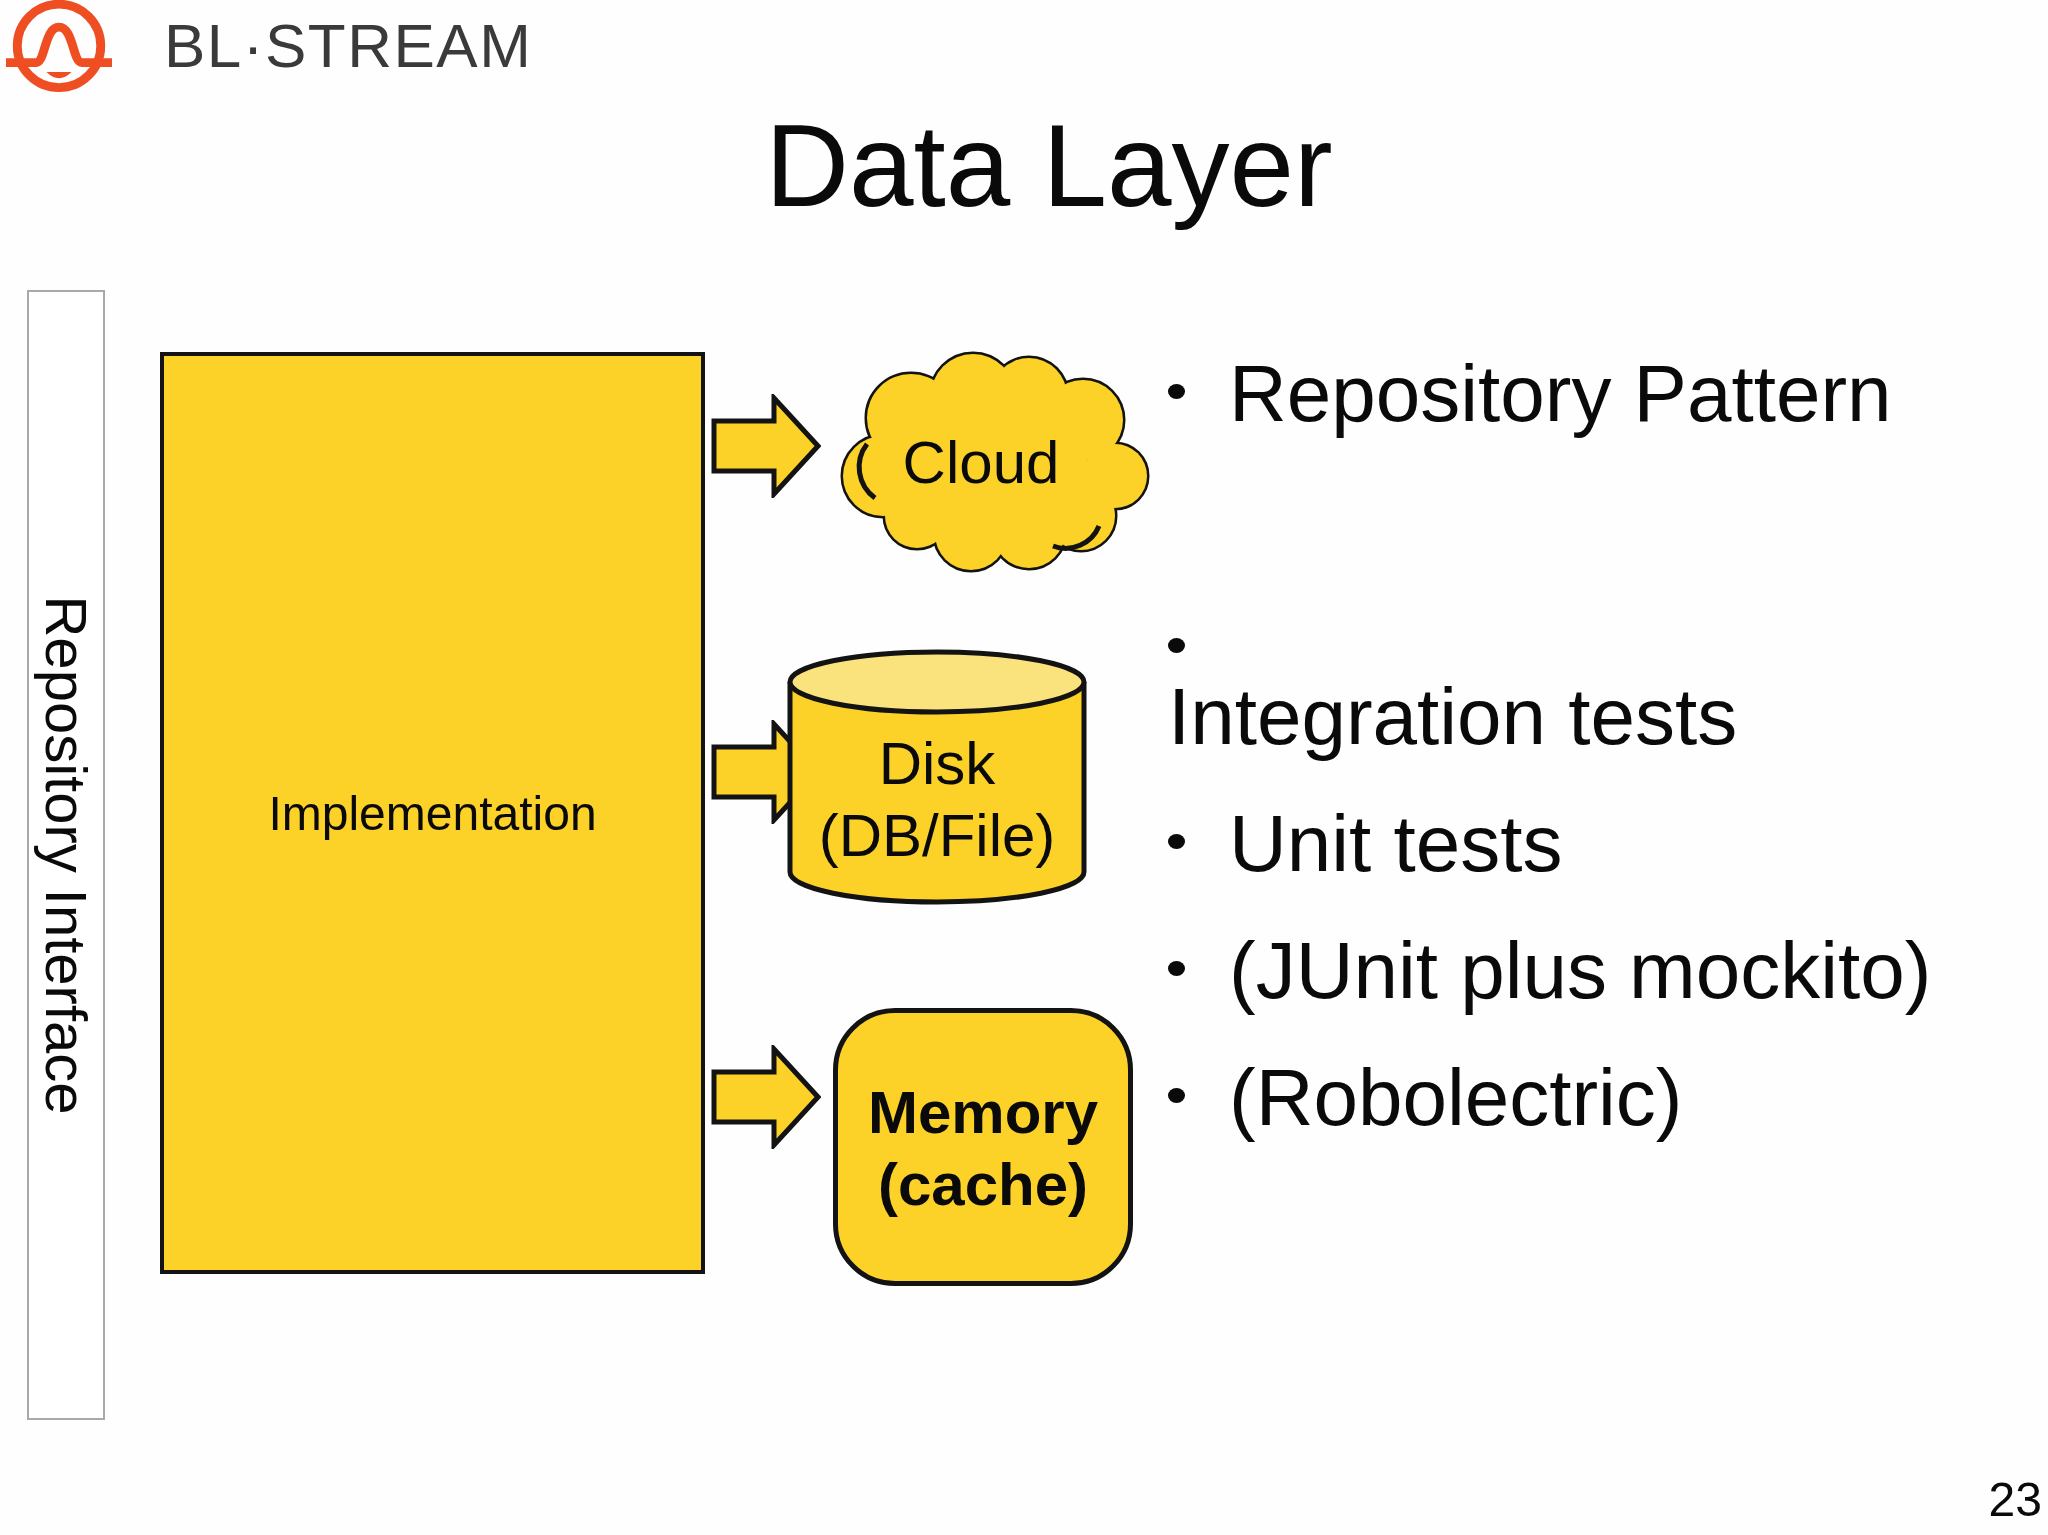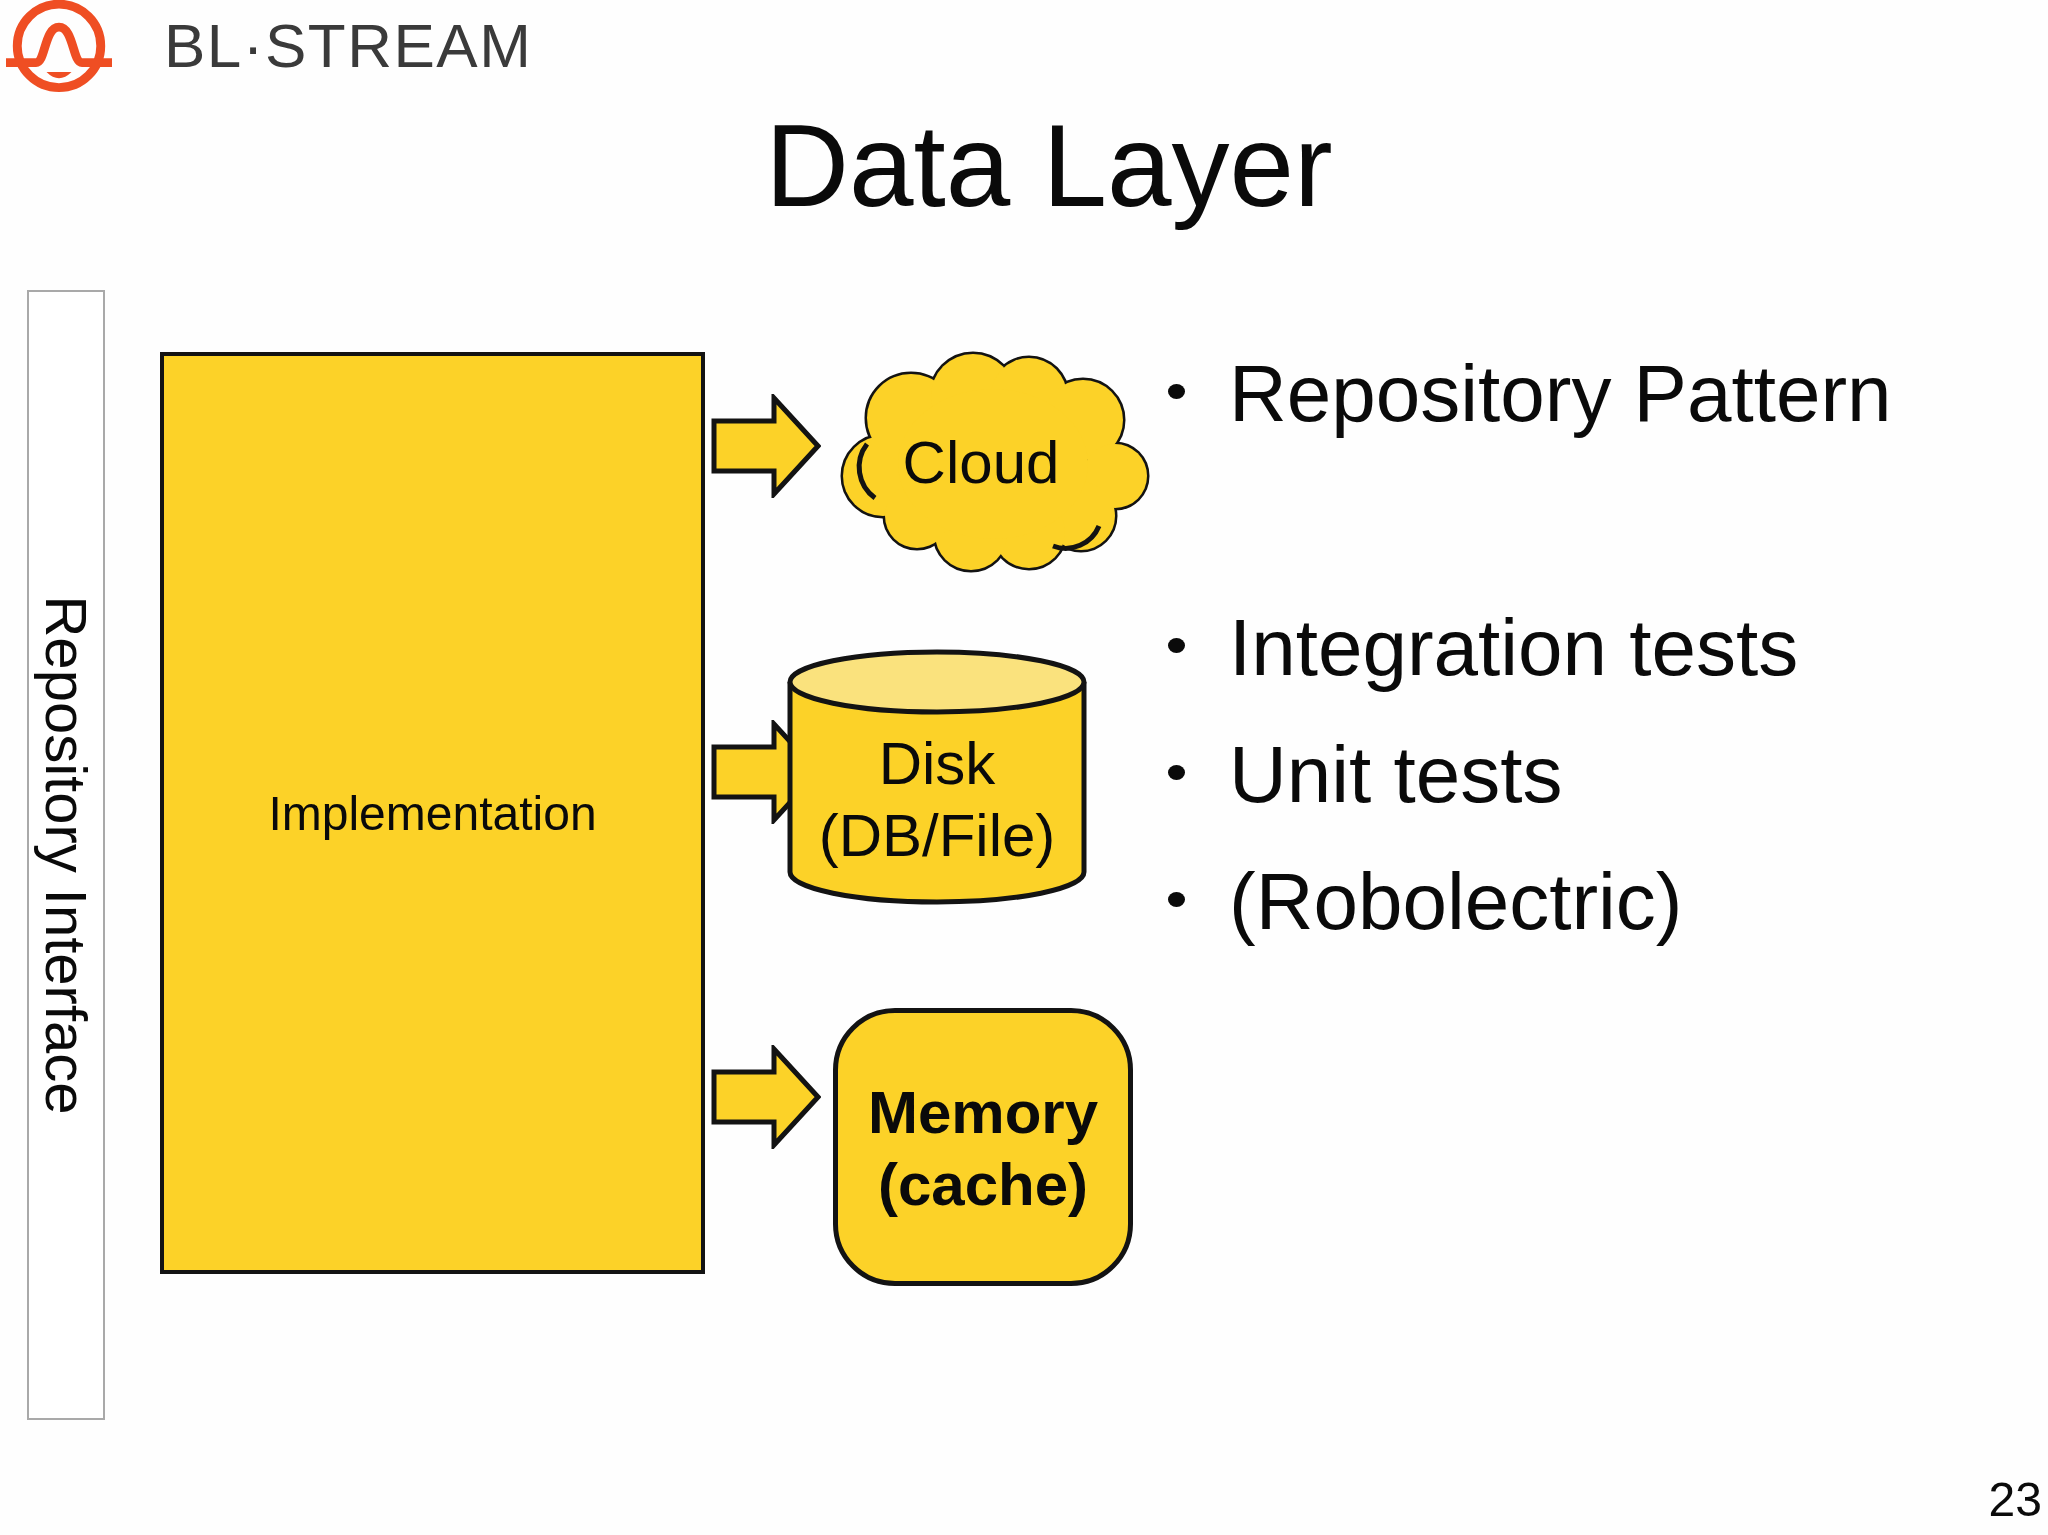--- a/index.html
+++ b/index.html
@@ -61,21 +61,21 @@
     position:absolute;left:833px;top:1077px;width:300px;text-align:center;
     font-size:60px;line-height:72px;font-weight:bold;
   }
   
   .bullets{position:absolute;left:1168px;top:330px;}
   .bullet{display:flex;line-height:127px;font-size:80px;white-space:nowrap;}
   .bullet .dot{
     width:17px;height:15px;border-radius:50%;background:var(--ink);
     margin:54px 44px 0 0;flex:none;
   }
-  .bullet.gap{margin-top:127px;}
+  .bullet.gap{margin-top:127px;flex-direction:column;}
   
   .pagenum{position:absolute;right:6px;bottom:8px;font-size:48px;color:var(--ink);}
 </style>
 </head>
 <body>
 
 <div class="slide">
 
   <div class="logo">
     <svg width="106" height="96" viewBox="0 0 100 92">
@@ -166,19 +166,23 @@
     <div class="bullet gap">
       <span class="dot"></span>
       <span>Integration tests</span>
     </div>
     <div class="bullet">
       <span class="dot"></span>
       <span>Unit tests</span>
     </div>
     <div class="bullet">
       <span class="dot"></span>
+      <span>(JUnit plus mockito)</span>
+    </div>
+    <div class="bullet">
+      <span class="dot"></span>
       <span>(Robolectric)</span>
     </div>
   </div>
 
   <div class="pagenum">23</div>
 
 </div>
 
 </body></html>

